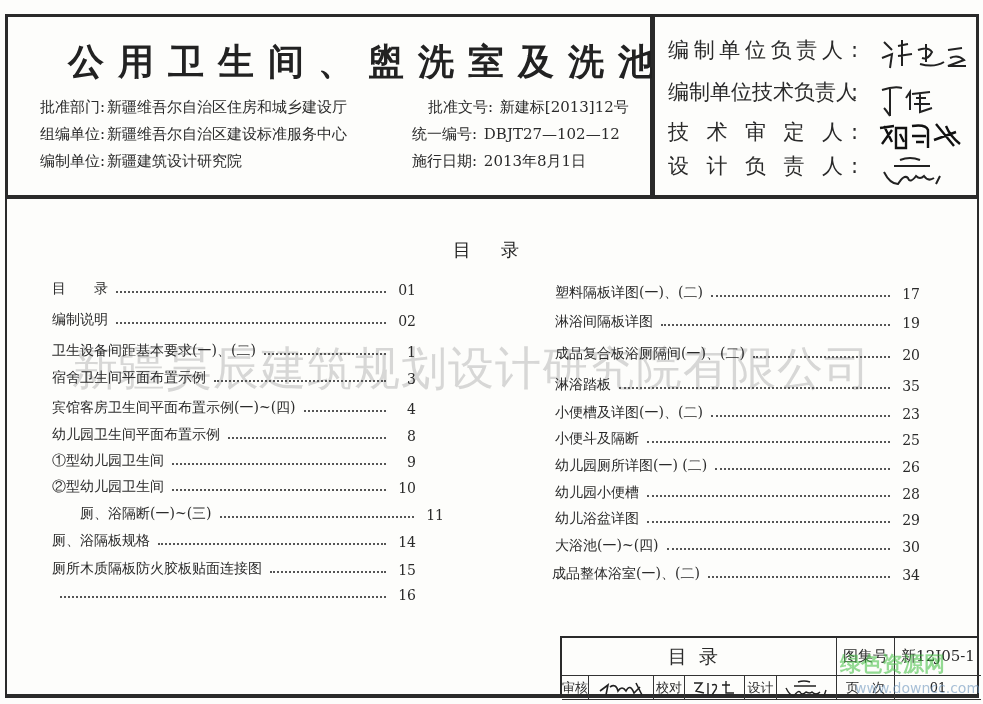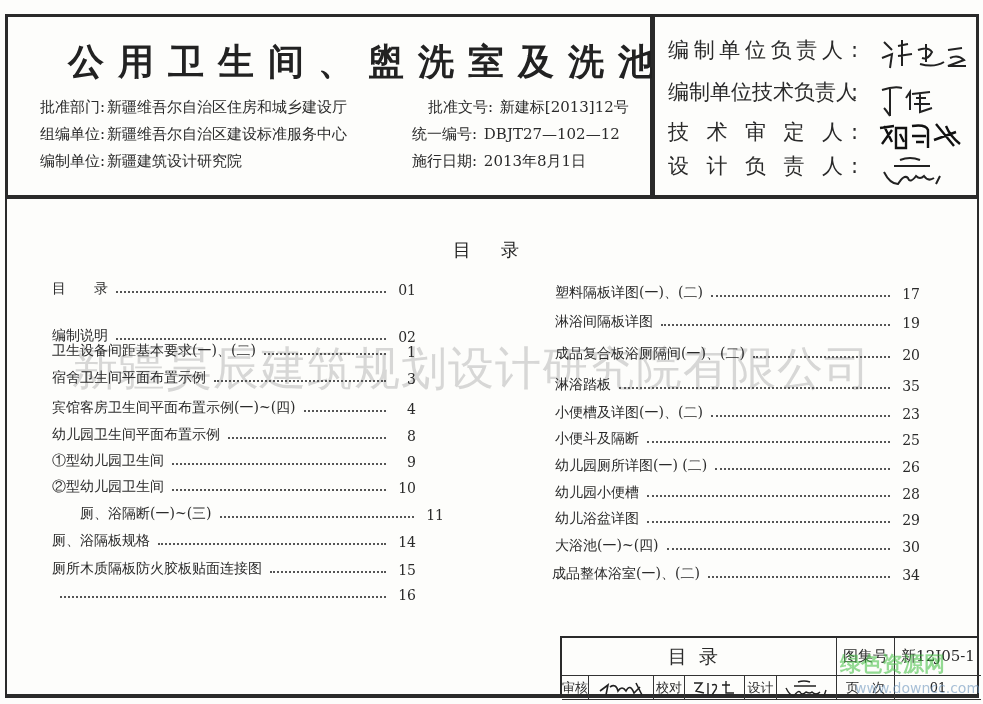--- a/index.html
+++ b/index.html
@@ -96,21 +96,21 @@
 <div class="frame" id="body-frame"></div>
 <div class="toc-title">目录</div>
 
 <div class="watermark">新疆昊辰建筑规划设计研究院有限公司</div>
 
 <div class="toc-item" style="left:52px; top:280px; width:364px;">
   <span class="label">目　　录</span>
     <span class="dots"></span>
     <span class="page">01</span>
 </div>
-<div class="toc-item" style="left:52px; top:311px; width:364px;margin-top:16px;">
+<div class="toc-item" style="left:52px; top:311px; width:364px;">
   <span class="label">编制说明</span>
     <span class="dots"></span>
     <span class="page">02</span>
 </div>
 <div class="toc-item" style="left:52px; top:342px; width:364px;">
   <span class="label">卫生设备间距基本要求(一)、(二)</span>
     <span class="dots"></span>
     <span class="page">1</span>
 </div>
 <div class="toc-item" style="left:52px; top:369px; width:364px;">

